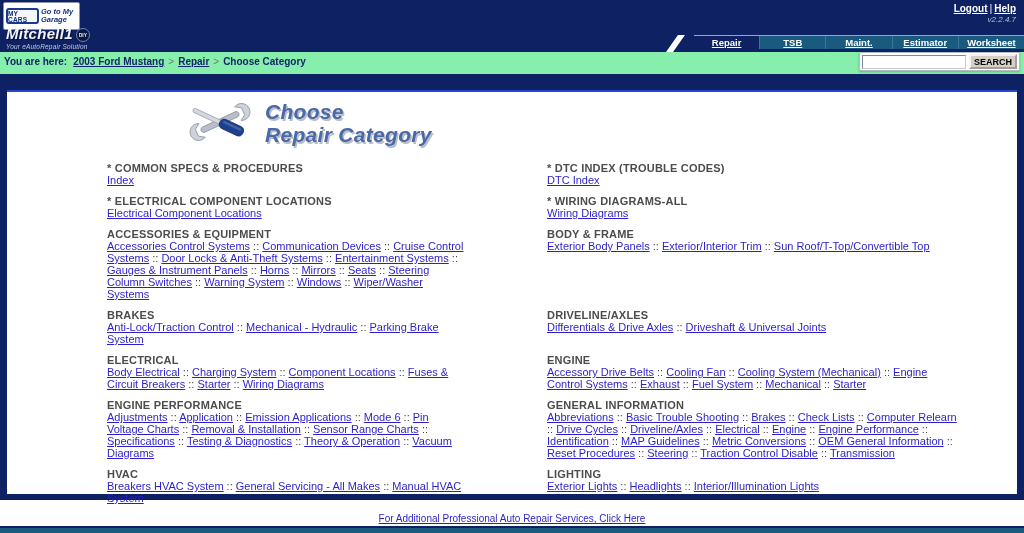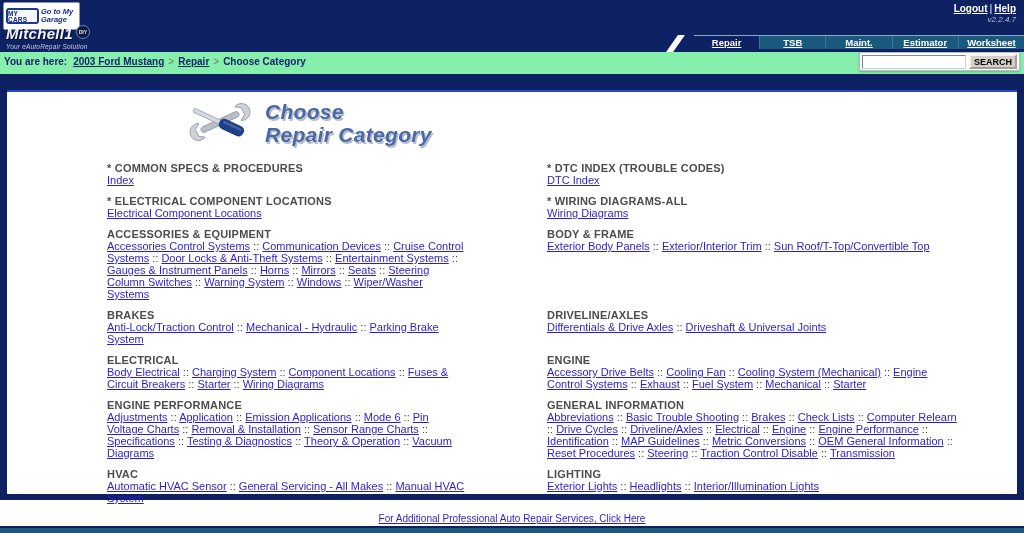--- a/index.html
+++ b/index.html
@@ -23,21 +23,21 @@
     background:#f4f6fa; display:flex; flex-direction:column; align-items:center; justify-content:center;
   }
   .plate-band { width:26px; height:2px; background:#b9c2d6; margin-bottom:1px; }
   .plate-text { font-size:6.5px; font-weight:bold; color:#152f74; letter-spacing:0.2px; line-height:6px; }
   .garage-text {
     width:36px; font-size:7.5px; line-height:8px; font-weight:bold; font-style:italic;
     color:#17307c;
   }
 
   .logo { position:absolute; left:6px; top:25px; color:#fff; }
-  .logo-row { display:flex; align-items:flex-start; gap:3px; }
+  .logo-row { display:flex; align-items:flex-end; gap:3px; }
   .logo-text {
     font-size:15px; font-weight:bold; font-style:italic; letter-spacing:0.3px;
     color:#f2f4f8; text-shadow:1px 1px 0 #06102e;
   }
   .logo-badge {
     width:14px; height:14px; border-radius:50%; background:#0a1840;
     border:1px solid #6c86b8; color:#dfe6f4; font-size:5px; font-weight:bold;
     display:flex; align-items:center; justify-content:center;
   }
   .logo-tagline { font-size:6.5px; color:#c3cbdd; font-style:italic; margin-top:1px; letter-spacing:0.2px; }
@@ -248,21 +248,21 @@
             <div class="cat-links"><a class="cat-link">Adjustments</a><span class="link-sep"> :: </span><a class="cat-link">Application</a><span class="link-sep"> :: </span><a class="cat-link">Emission Applications</a><span class="link-sep"> :: </span><a class="cat-link">Mode 6</a><span class="link-sep"> :: </span><a class="cat-link">Pin Voltage Charts</a><span class="link-sep"> :: </span><a class="cat-link">Removal &amp; Installation</a><span class="link-sep"> :: </span><a class="cat-link">Sensor Range Charts</a><span class="link-sep"> :: </span><a class="cat-link">Specifications</a><span class="link-sep"> :: </span><a class="cat-link">Testing &amp; Diagnostics</a><span class="link-sep"> :: </span><a class="cat-link">Theory &amp; Operation</a><span class="link-sep"> :: </span><a class="cat-link">Vacuum Diagrams</a></div>
           </div>
           <div class="cat-cell right">
             <div class="cat-heading">GENERAL INFORMATION</div>
             <div class="cat-links"><a class="cat-link">Abbreviations</a><span class="link-sep"> :: </span><a class="cat-link">Basic Trouble Shooting</a><span class="link-sep"> :: </span><a class="cat-link">Brakes</a><span class="link-sep"> :: </span><a class="cat-link">Check Lists</a><span class="link-sep"> :: </span><a class="cat-link">Computer Relearn</a><span class="link-sep"> :: </span><a class="cat-link">Drive Cycles</a><span class="link-sep"> :: </span><a class="cat-link">Driveline/Axles</a><span class="link-sep"> :: </span><a class="cat-link">Electrical</a><span class="link-sep"> :: </span><a class="cat-link">Engine</a><span class="link-sep"> :: </span><a class="cat-link">Engine Performance</a><span class="link-sep"> :: </span><a class="cat-link">Identification</a><span class="link-sep"> :: </span><a class="cat-link">MAP Guidelines</a><span class="link-sep"> :: </span><a class="cat-link">Metric Conversions</a><span class="link-sep"> :: </span><a class="cat-link">OEM General Information</a><span class="link-sep"> :: </span><a class="cat-link">Reset Procedures</a><span class="link-sep"> :: </span><a class="cat-link">Steering</a><span class="link-sep"> :: </span><a class="cat-link">Traction Control Disable</a><span class="link-sep"> :: </span><a class="cat-link">Transmission</a></div>
           </div>
         </div>
         <div class="cat-row">
           <div class="cat-cell left">
             <div class="cat-heading">HVAC</div>
-            <div class="cat-links"><a class="cat-link">Automatic HVAC Sensor</a><span class="link-sep"> :: </span><a class="cat-link">General Servicing - All Makes</a><span class="link-sep"> :: </span><a class="cat-link">Manual HVAC System</a></div>
+            <div class="cat-links"><a class="cat-link">Breakers HVAC System</a><span class="link-sep"> :: </span><a class="cat-link">General Servicing - All Makes</a><span class="link-sep"> :: </span><a class="cat-link">Manual HVAC System</a></div>
           </div>
           <div class="cat-cell right">
             <div class="cat-heading">LIGHTING</div>
             <div class="cat-links"><a class="cat-link">Exterior Lights</a><span class="link-sep"> :: </span><a class="cat-link">Headlights</a><span class="link-sep"> :: </span><a class="cat-link">Interior/Illumination Lights</a></div>
           </div>
         </div>
       </div>
   </div>
 </div>
 

